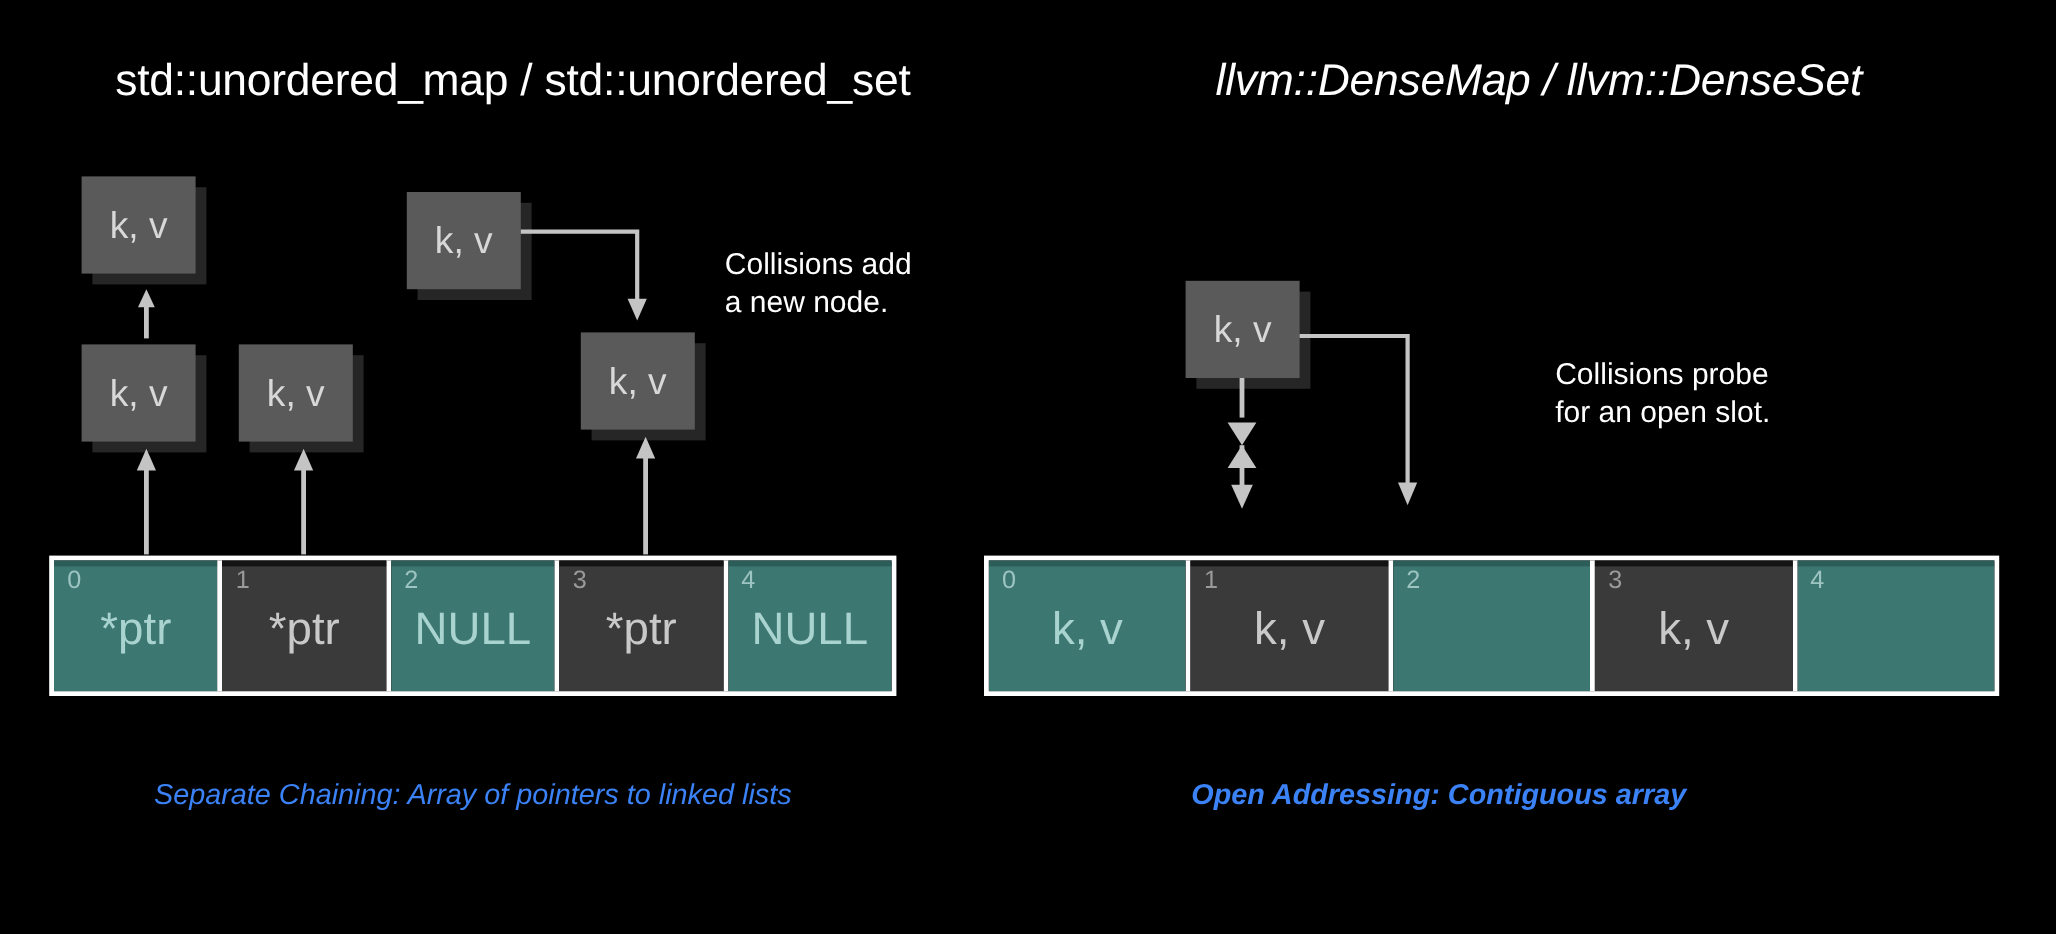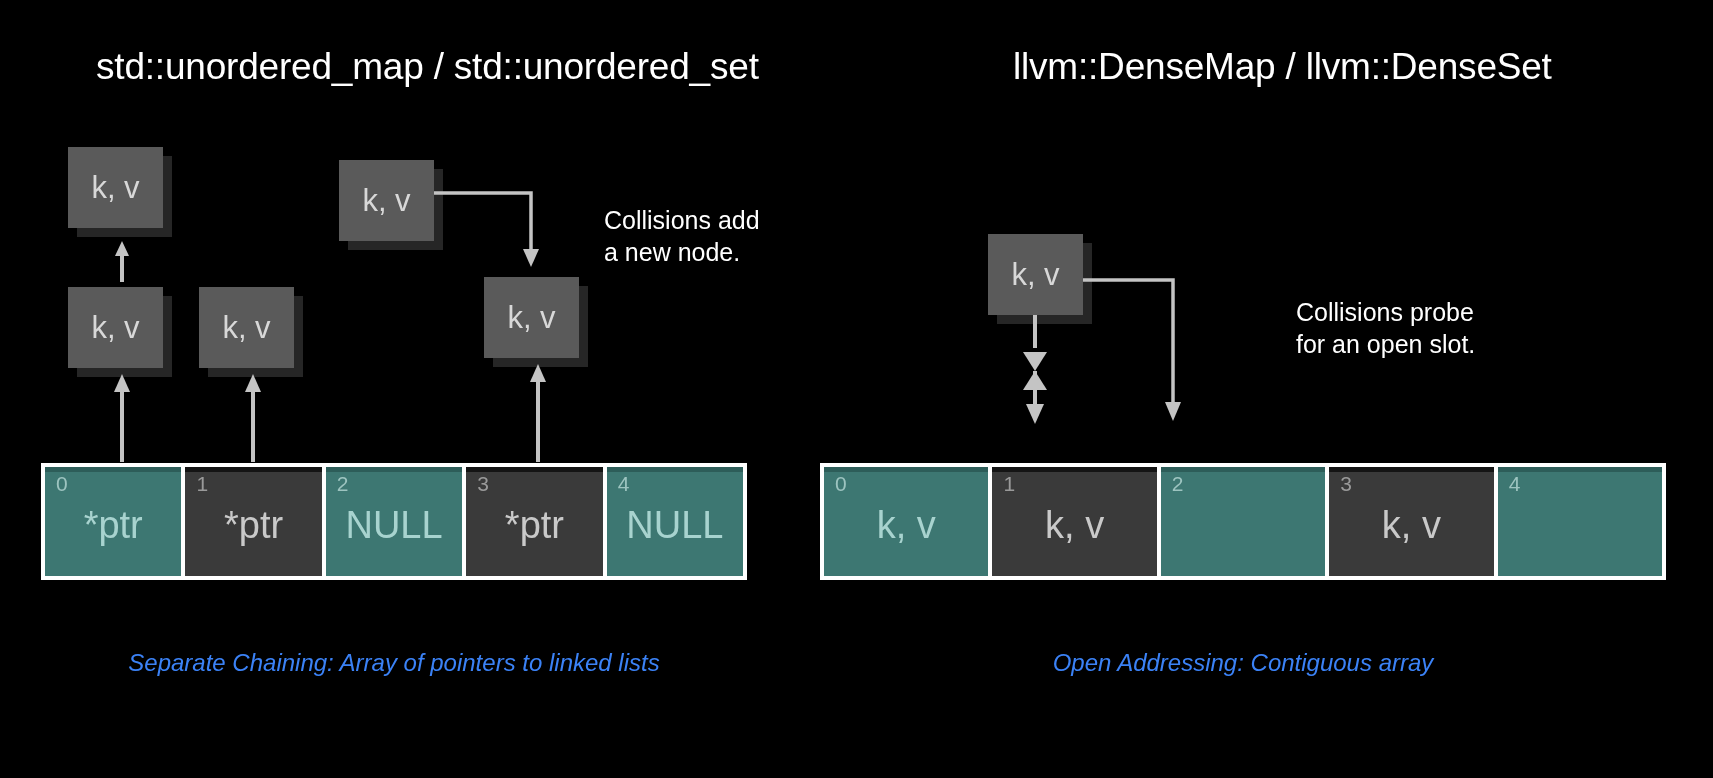--- a/index.html
+++ b/index.html
@@ -22,21 +22,21 @@
   
   .panel-title {
     position: absolute;
     font-size: 37px;
     font-weight: 400;
     color: #ffffff;
     white-space: nowrap;
     letter-spacing: -0.2px;
   }
   #title-left  { left: 96px;  top: 46px; }
-  #title-right { left: 1013px; top: 46px; }
+  #title-right { left: 1013px; top: 46px; font-style: italic; }
 
   
   .node {
     position: absolute;
     background: #5a5a5a;
     box-shadow: 9px 9px 0 0 #262626;
     display: flex;
     align-items: center;
     justify-content: center;
     color: #d8d8d8;
@@ -273,15 +273,15 @@
 
   <div class="annotation" style="left:1296px; top:297px; width:260px;">Collisions probe
 for an open slot.</div>
 
   <div class="annotation" style="left:604px; top:205px; width:220px;">Collisions add
 a new node.</div>
 
   <div class="caption" style="left:41px; top:648px; width:706px;">Separate Chaining: Array of pointers
 to linked lists</div>
 
-  <div class="caption" style="left:820px; top:648px; width:846px;">Open Addressing: Contiguous array</div>
+  <div class="caption" style="left:776px; top:648px; width:846px;font-weight:bold;">Open Addressing: Contiguous array</div>
 
 </div>
 
 </body></html>

